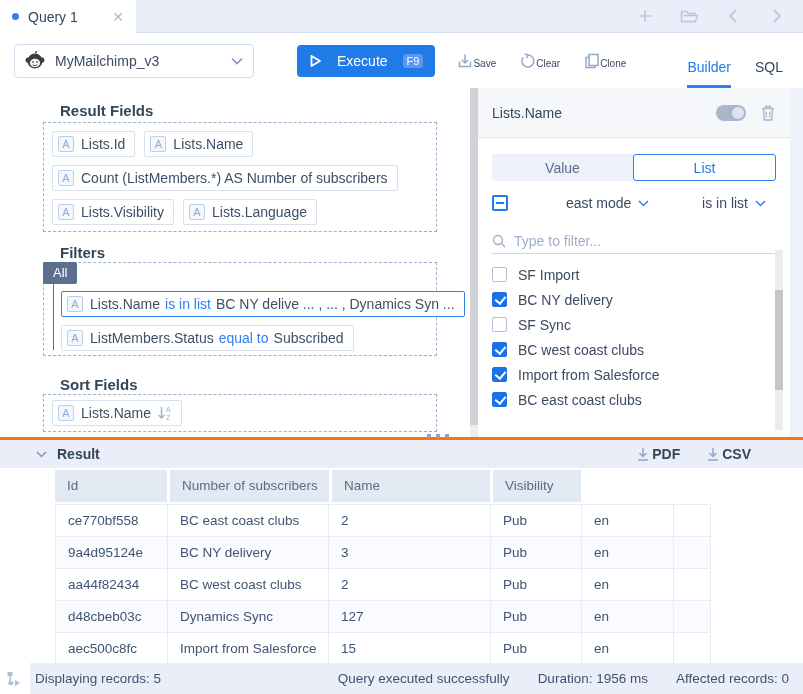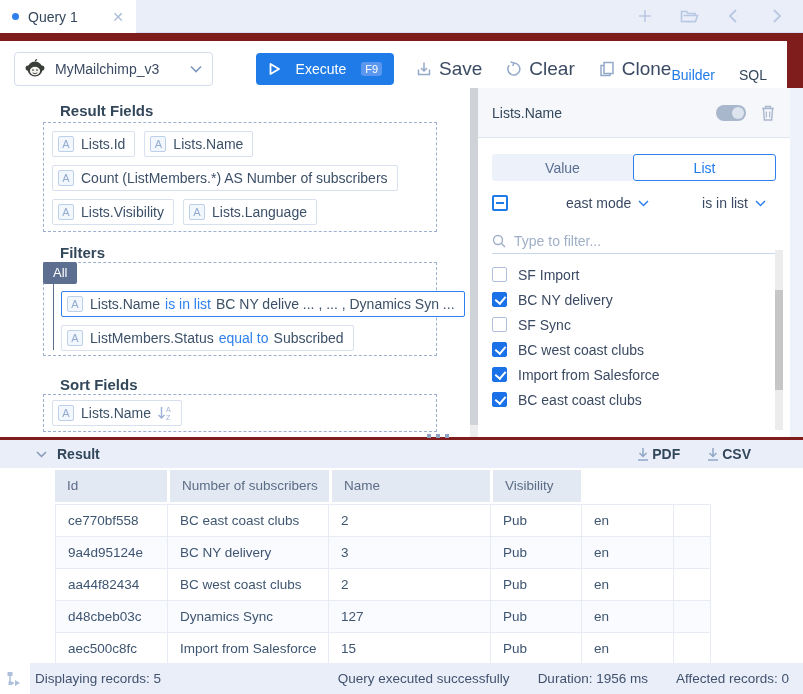--- a/index.html
+++ b/index.html
@@ -1,43 +1,43 @@
 <!DOCTYPE html>
 <html><head>
 <meta charset="utf-8">
 <style>
   * { box-sizing: border-box; margin: 0; padding: 0; }
   html,body { width:803px; height:694px; overflow:hidden; background:#fff;
     font-family:"Liberation Sans", sans-serif; color:#42526e; }
-  .app { position:relative; width:803px; height:694px; background:#7f1d1d; }
+  .app { position:relative; width:803px; height:694px; background:#f97316; }
 
   
   .tabbar { position:absolute; top:0; left:0; right:0; height:33px; background:#e9eef8;
     border-bottom:1px solid #d4dff2; display:flex; align-items:stretch; }
   .tab { width:136px; background:#fff; display:flex; align-items:center; padding:0 12px;
     margin-bottom:-1px; }
   .tab-dot { width:7px; height:7px; border-radius:50%; background:#2f80ed; margin-right:9px; flex:none; }
   .tab-label { font-size:14px; color:#33475b; flex:1; }
   .tab-close { color:#a9bbd8; font-size:14px; cursor:pointer; margin-left:6px; }
   .tabbar-actions { margin-left:auto; display:flex; align-items:center; gap:24px; padding-right:16px; }
   .tabbar-actions .tb-ico { width:20px; height:20px; display:flex; align-items:center; justify-content:center; }
 
   
-  .toolbar { position:absolute; top:33px; left:0; right:16px; height:55px; background:#fff;
-    display:flex; align-items:stretch; padding:0 20px 0 14px;margin-top:8px; }
+  .toolbar { position:absolute; top:33px; left:0; right:0; height:55px; background:#fff;
+    display:flex; align-items:stretch; padding:0 20px 0 14px; }
   .toolbar > * { align-self:center; }
   .conn-select { width:240px; height:34px; border:1px solid #d3ddee; border-radius:4px;
     display:flex; align-items:center; padding:0 10px 0 9px; cursor:pointer; }
   .conn-label { font-size:14px; color:#3b4a63; margin-left:9px; }
   .conn-chevron { margin-left:auto; }
   .execute-btn { margin-left:43px; height:32px; padding:0 12px; background:#1f7be8; border:none;
     border-radius:4px; display:flex; align-items:center; gap:15px; color:#fff; font-size:14px; cursor:pointer;
     font-family:"Liberation Sans",sans-serif; }
   .exec-badge { background:#5b97ee; color:#fff; font-size:11px; border-radius:3px; padding:1px 4px; }
-  .tool-btn { display:flex; align-items:center; gap:7px; font-size:19px; color:#3b4a63;
+  .tool-btn { display:flex; align-items:flex-end; font-size:10px; color:#3b4a63;
     background:none; border:none; cursor:pointer; font-family:"Liberation Sans",sans-serif; }
   .tool-btn.save { margin-left:22px; } .tool-btn.clear { margin-left:24px; } .tool-btn.clone { margin-left:24px; }
   .modes { margin-left:auto; display:flex; gap:24px; align-self:stretch; }
   .mode { display:flex; align-items:center; font-size:14px; color:#33475b; cursor:pointer;
     border-bottom:3px solid transparent; padding-top:16px; }
   .mode.active { color:#1f7be8; border-bottom-color:#2f80ed; }
 
   
   .builder { position:absolute; top:88px; left:0; right:0; height:349px; background:#fff; }
   .b-heading { position:absolute; left:60px; font-size:15px; font-weight:bold; color:#33475b; }

